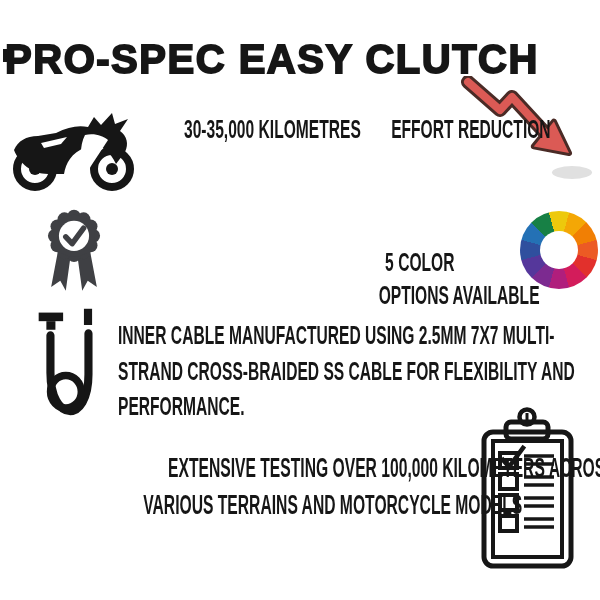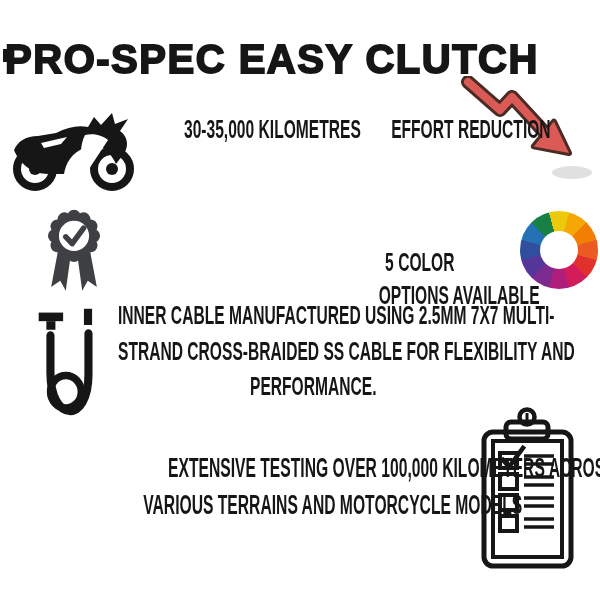--- a/index.html
+++ b/index.html
@@ -137,21 +137,21 @@
 <svg class="abs" style="left:26px;top:304px;" width="86" height="124" viewBox="0 0 95 130" preserveAspectRatio="none">
   <g class="ink">
     <rect x="14" y="9" width="27" height="9"></rect>
     <rect x="22.5" y="18" width="10" height="9"></rect>
     <rect x="64" y="5" width="9" height="17"></rect>
   </g>
   <path d="M27,33 V72 C27,124 69,126 69,74 V31" class="ink-stroke" stroke-width="9" stroke-linecap="round"></path>
   <circle cx="44" cy="92" r="17" class="ink-stroke" stroke-width="8"></circle>
 </svg>
 
-<div class="tblock left row3" style="left:118px;top:298px;width:475px;text-align:center;">
+<div class="tblock left row3" style="left:118px;top:318px;width:475px;">
   <div class="fline"><span>INNER CABLE MANUFACTURED USING 2.5MM 7X7 MULTI-</span></div>
   <div class="fline"><span>STRAND CROSS-BRAIDED SS CABLE FOR FLEXIBILITY AND</span></div>
   <div class="fline"><span>PERFORMANCE.</span></div>
 </div>
 
 <div class="tblock row4" style="left:6px;top:450px;width:490px;">
   <div class="fline"><span>EXTENSIVE TESTING OVER 100,000 KILOMETERS ACROSS</span></div>
   <div class="fline"><span>VARIOUS TERRAINS AND MOTORCYCLE MODELS</span></div>
 </div>
 

